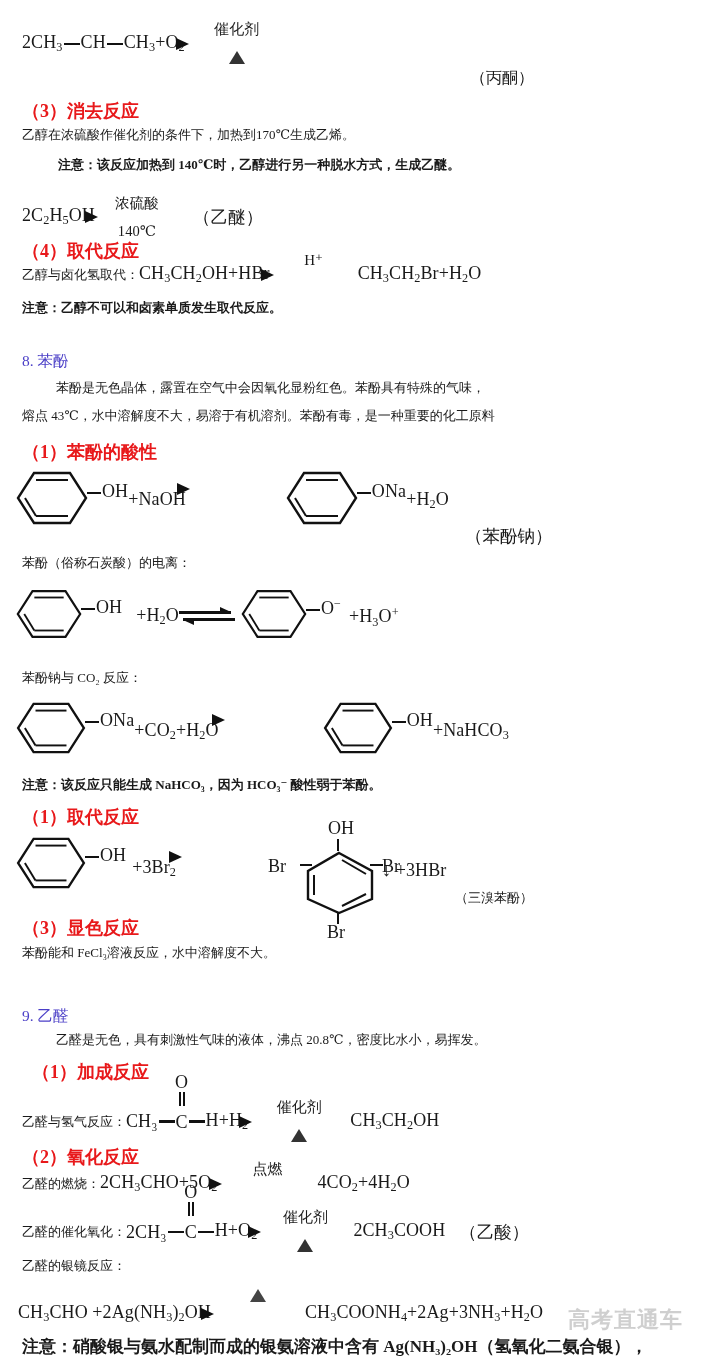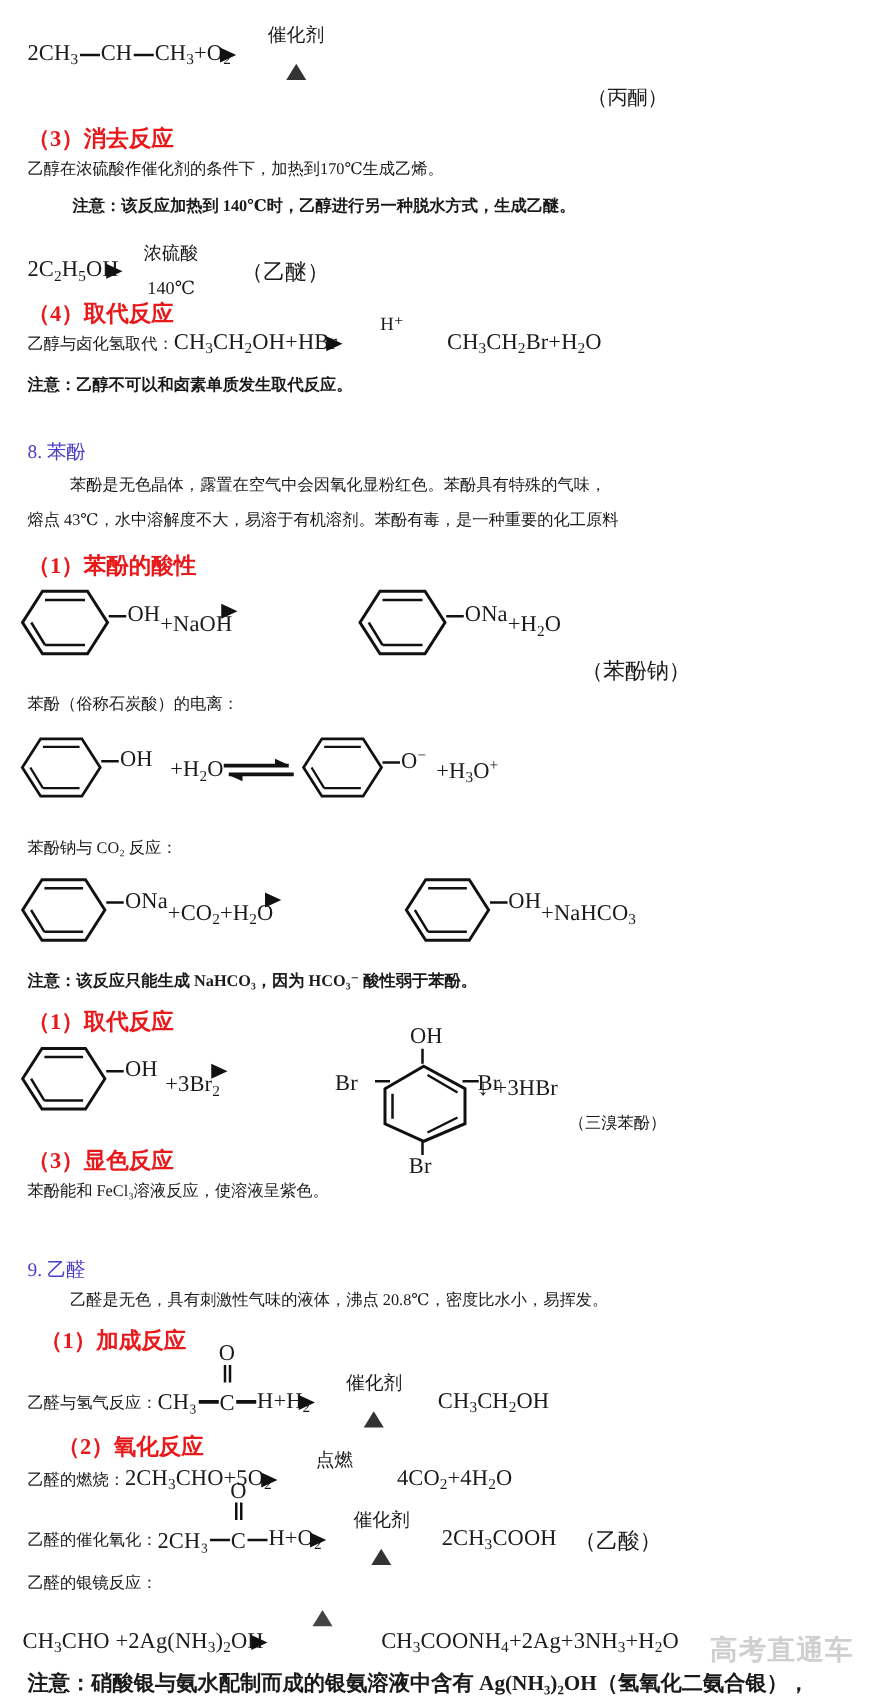--- a/index.html
+++ b/index.html
@@ -261,21 +261,21 @@
     <div style="position:absolute;left:28px;top:46px;width:12px;height:2px;background:#111;"></div>
     <div style="position:absolute;left:110px;top:38px;font-size:18px;" class="chem">Br</div>
     <div style="position:absolute;left:98px;top:46px;width:13px;height:2px;background:#111;"></div>
     <div style="position:absolute;left:65px;top:94px;width:2px;height:12px;background:#111;"></div>
     <div style="position:absolute;left:55px;top:104px;font-size:18px;" class="chem">Br</div>
   </div>
   <div class="abs chem" style="left:382px;top:860px;font-size:18px;">↓ +3HBr</div>
   <div class="abs" style="left:455px;top:889px;font-size:13px;">（三溴苯酚）</div>
 
   <div class="abs red" style="left:22px;top:916px;">（3）显色反应</div>
-  <div class="abs body-text" style="left:22px;top:943px;">苯酚能和 FeCl₃溶液反应，使溶液呈紫色。</div>
+  <div class="abs body-text" style="left:22px;top:943px;">苯酚能和 FeCl₃溶液反应，水中溶解度不大。</div>
 
   <div class="abs purple" style="left:22px;top:1006px;">9. 乙醛</div>
   <div class="abs body-text" style="left:22px;top:1030px;text-indent:34px;width:700px;">乙醛是无色，具有刺激性气味的液体，沸点 20.8℃，密度比水小，易挥发。</div>
 
   <div class="abs red" style="left:32px;top:1060px;">（1）加成反应</div>
 
   <div class="abs" style="left:22px;top:1110px;">
     <div class="row">
       <span class="body-text">乙醛与氢气反应：</span>
       <span class="chem">CH₃</span>
@@ -292,21 +292,21 @@
       <span class="chem">H+H<sub>2</sub></span>
       <span class="arrowbox" style="width:98px;margin:0 2px;">
         <span class="arrow-above">催化剂</span>
         <span class="arrow" style="width:98px;"></span>
         <span class="arrow-below"><span class="tri"></span></span>
       </span>
       <span class="chem">CH<sub>3</sub>CH<sub>2</sub>OH</span>
     </div>
   </div>
 
-  <div class="abs red" style="left:22px;top:1145px;margin-left:24px;">（2）氧化反应</div>
+  <div class="abs red" style="left:22px;top:1145px;">（2）氧化反应</div>
 
   <div class="abs" style="left:22px;top:1172px;">
     <div class="row">
       <span class="body-text">乙醛的燃烧：</span>
       <span class="chem">2CH<sub>3</sub>CHO+5O<sub>2</sub></span>
       <span class="arrowbox" style="width:96px;margin:0 2px;">
         <span class="arrow-above">点燃</span>
         <span class="arrow" style="width:96px;"></span>
       </span>
       <span class="chem">4CO<sub>2</sub>+4H<sub>2</sub>O</span>

